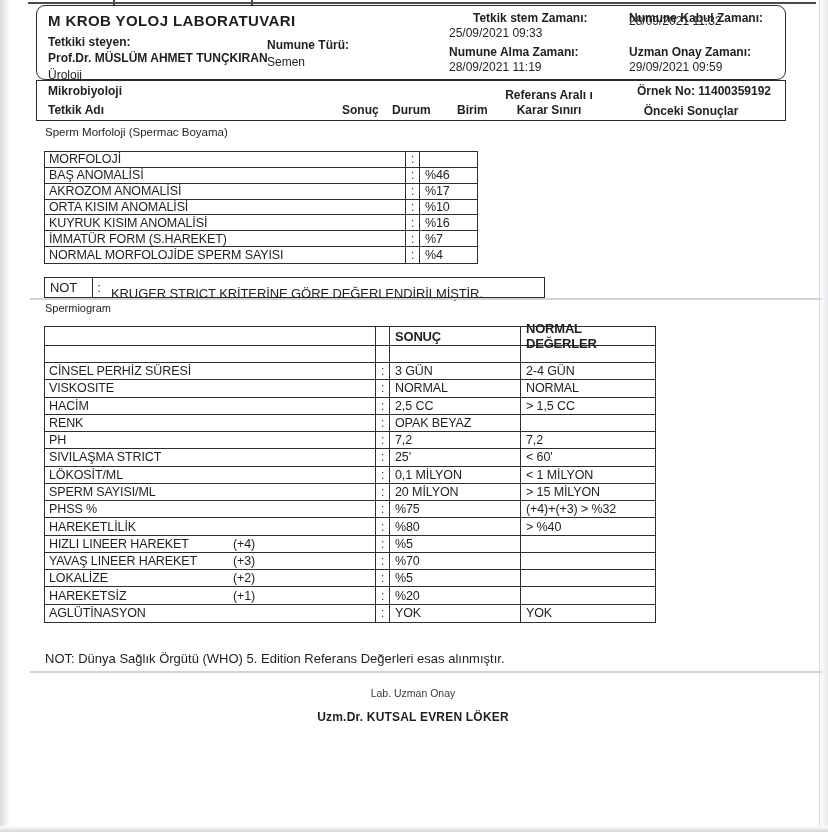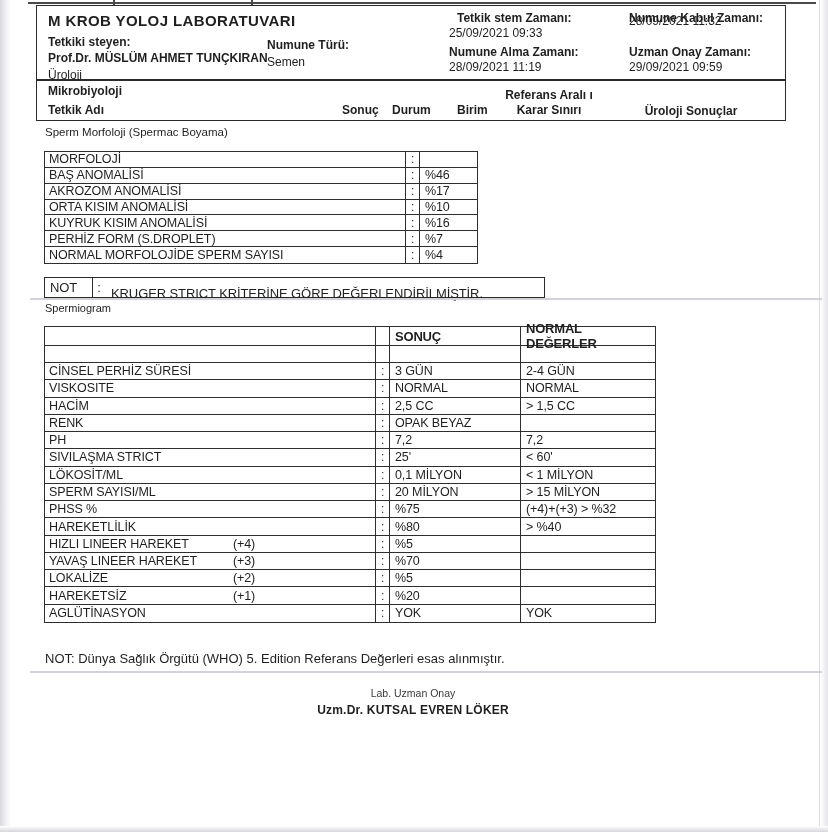--- a/index.html
+++ b/index.html
@@ -9,21 +9,21 @@
   .edge-left{position:absolute;left:0;top:0;width:11px;height:832px;
              background:linear-gradient(to right,#d9d9de,#f2f2f5 55%,#ffffff);}
   .edge-right{position:absolute;left:819px;top:0;width:9px;height:832px;
               background:linear-gradient(to right,#ffffff,#e3e3e8);border-left:1px solid #dcdce1;}
   .edge-bottom{position:absolute;left:0;top:826px;width:828px;height:6px;
                background:linear-gradient(to bottom,#ffffff,#d6d6db);}
   .topline{position:absolute;left:28px;top:2px;width:788px;height:2px;background:#4a4a4a;}
   .tick{position:absolute;top:0;width:2px;background:#4a4a4a;}
   
   .box{position:absolute;border:1.5px solid #2b2b2b;background:#fff;box-sizing:border-box;}
-  .hbox1{left:36px;top:5px;width:750px;height:75px;}
+  .hbox1{left:36px;top:5px;width:750px;height:75px;border-radius:9px;}
   .hbox2{left:36px;top:80px;width:750px;height:41px;}
   .abs{position:absolute;white-space:nowrap;}
   .t15b{font-size:15px;font-weight:700;letter-spacing:.4px;}
   .t12{font-size:12px;}
   .t12b{font-size:12px;font-weight:700;}
   .t12m{font-size:12px;font-weight:600;}
   .t13m{font-size:12px;font-weight:600;}
   .t11{font-size:11.5px;}
   .center{text-align:center;}
   
@@ -54,21 +54,21 @@
         font-size:12.5px;letter-spacing:-.1px;}
   .srow:last-child{border-bottom:none;}
   .slabel{flex:1;padding-left:4px;position:relative;overflow:hidden;}
   .smod{position:absolute;left:188px;top:0;}
   .ssonuc{width:130px;padding-left:5px;box-sizing:border-box;}
   .snormal{width:135px;padding-left:5px;border-left:1px solid #2e2e2e;
            align-self:stretch;display:flex;align-items:center;box-sizing:border-box;}
   .shead{font-weight:700;font-size:13px;letter-spacing:-.2px;}
   
   .sig{position:absolute;left:248px;top:687px;width:330px;text-align:center;}
-  .sig .role{font-size:10.5px;color:#3a3a3a;margin-bottom:4px;}
+  .sig .role{font-size:10.5px;color:#3a3a3a;margin-bottom:11px;}
   .sig .name{font-size:12px;font-weight:700;letter-spacing:.2px;}
 </style>
 </head>
 <body>
 
 <div class="page">
 
   <div class="edge-left"></div>
   <div class="edge-right"></div>
   <div class="edge-bottom"></div>
@@ -78,39 +78,40 @@
 
   <div class="box hbox1">
     <div class="abs t15b" style="left:11px;top:6px;">M KROB YOLOJ LABORATUVARI</div>
     <div class="abs t12m" style="left:11px;top:29px;">Tetkiki steyen:</div>
     <div class="abs t12b" style="left:11px;top:45px;">Prof.Dr. MÜSLÜM AHMET TUNÇKIRAN</div>
     <div class="abs t12" style="left:11px;top:62px;">Üroloji</div>
 
     <div class="abs t12m" style="left:230px;top:32px;">Numune Türü:</div>
     <div class="abs t12" style="left:230px;top:49px;">Semen</div>
 
-    <div class="abs t12m" style="left:420px;top:5px;">Tetkik stem Zamanı:</div>
+    <div class="abs t12m" style="left:436px;top:5px;">Tetkik stem Zamanı:</div>
     <div class="abs t12" style="left:412px;top:20px;">25/09/2021 09:33</div>
     <div class="abs t12m" style="left:592px;top:5px;">Numune Kabul Zamanı:</div>
     <div class="abs t12" style="left:592px;top:8px;">28/09/2021 11:32</div>
     <div class="abs t12m" style="left:412px;top:39px;">Numune Alma Zamanı:</div>
     <div class="abs t12" style="left:412px;top:54px;">28/09/2021 11:19</div>
     <div class="abs t12m" style="left:592px;top:39px;">Uzman Onay Zamanı:</div>
     <div class="abs t12" style="left:592px;top:54px;">29/09/2021 09:59</div>
   </div>
 
   <div class="box hbox2">
     <div class="abs t13m" style="left:11px;top:3px;">Mikrobiyoloji</div>
     <div class="abs t12m" style="left:11px;top:22px;">Tetkik Adı</div>
     <div class="abs t12m" style="left:305px;top:22px;">Sonuç</div>
     <div class="abs t12m" style="left:355px;top:22px;">Durum</div>
     <div class="abs t12m" style="left:420px;top:22px;">Birim</div>
     <div class="abs t12m center" style="left:442px;top:7px;width:140px;">Referans Aralı ı</div>
     <div class="abs t12m center" style="left:442px;top:22px;width:140px;">Karar Sınırı</div>
-    <div class="abs t12m center" style="left:574px;top:23px;width:160px;">Üroloji Sonuçlar</div>
+    <div class="abs t12m center" style="left:568px;top:3px;width:198px;">Örnek No: 11400359192</div>
+    <div class="abs t12m center" style="left:574px;top:23px;width:160px;">Önceki Sonuçlar</div>
   </div>
 
   <div class="abs t11" style="left:45px;top:126px;">Sperm Morfoloji (Spermac Boyama)</div>
 
   <div class="mtable">
     <div class="mrow">
       <div class="mlabel">MORFOLOJİ</div>
       <div class="cc dot"></div>
       <div class="mval"></div>
     </div>
@@ -128,21 +129,21 @@
       <div class="mlabel">ORTA KISIM ANOMALİSİ</div>
       <div class="cc dot"></div>
       <div class="mval">%10</div>
     </div>
     <div class="mrow">
       <div class="mlabel">KUYRUK KISIM ANOMALİSİ</div>
       <div class="cc dot"></div>
       <div class="mval">%16</div>
     </div>
     <div class="mrow">
-      <div class="mlabel">PERHİZ FORM (S.DROPLET)</div>
+      <div class="mlabel">İMMATÜR FORM (S.HAREKET)</div>
       <div class="cc dot"></div>
       <div class="mval">%7</div>
     </div>
     <div class="mrow">
       <div class="mlabel">NORMAL MORFOLOJİDE SPERM SAYISI</div>
       <div class="cc dot"></div>
       <div class="mval">%4</div>
     </div>
   </div>
 

